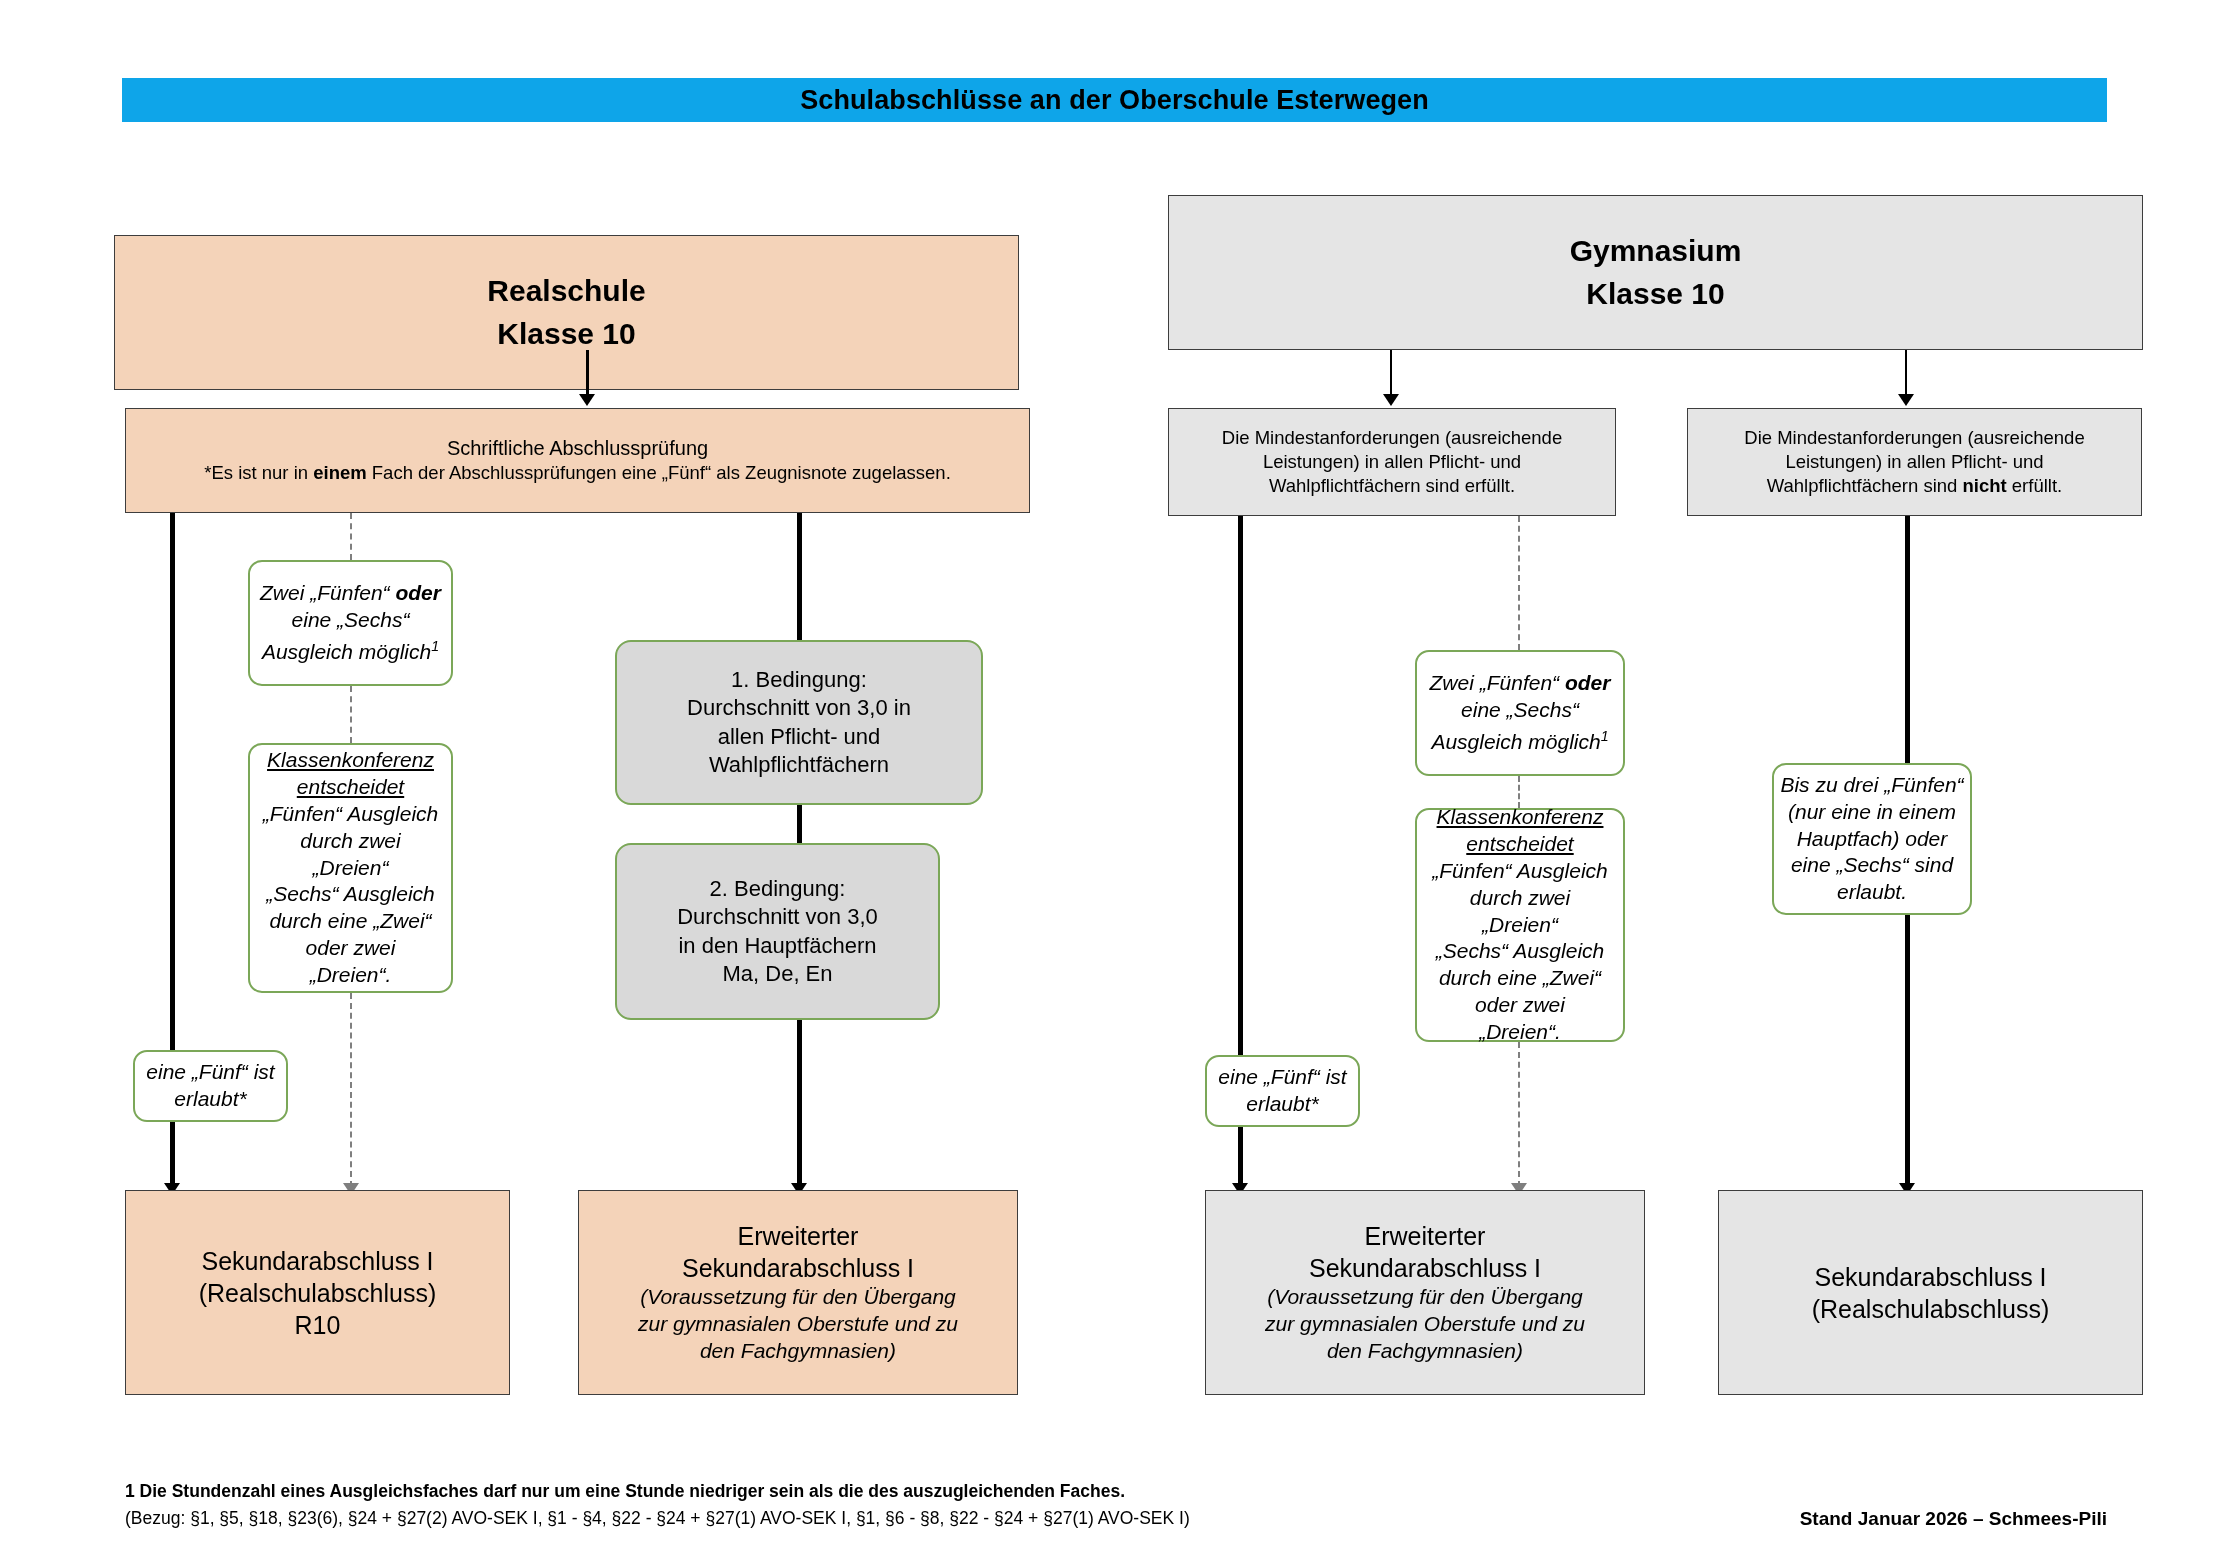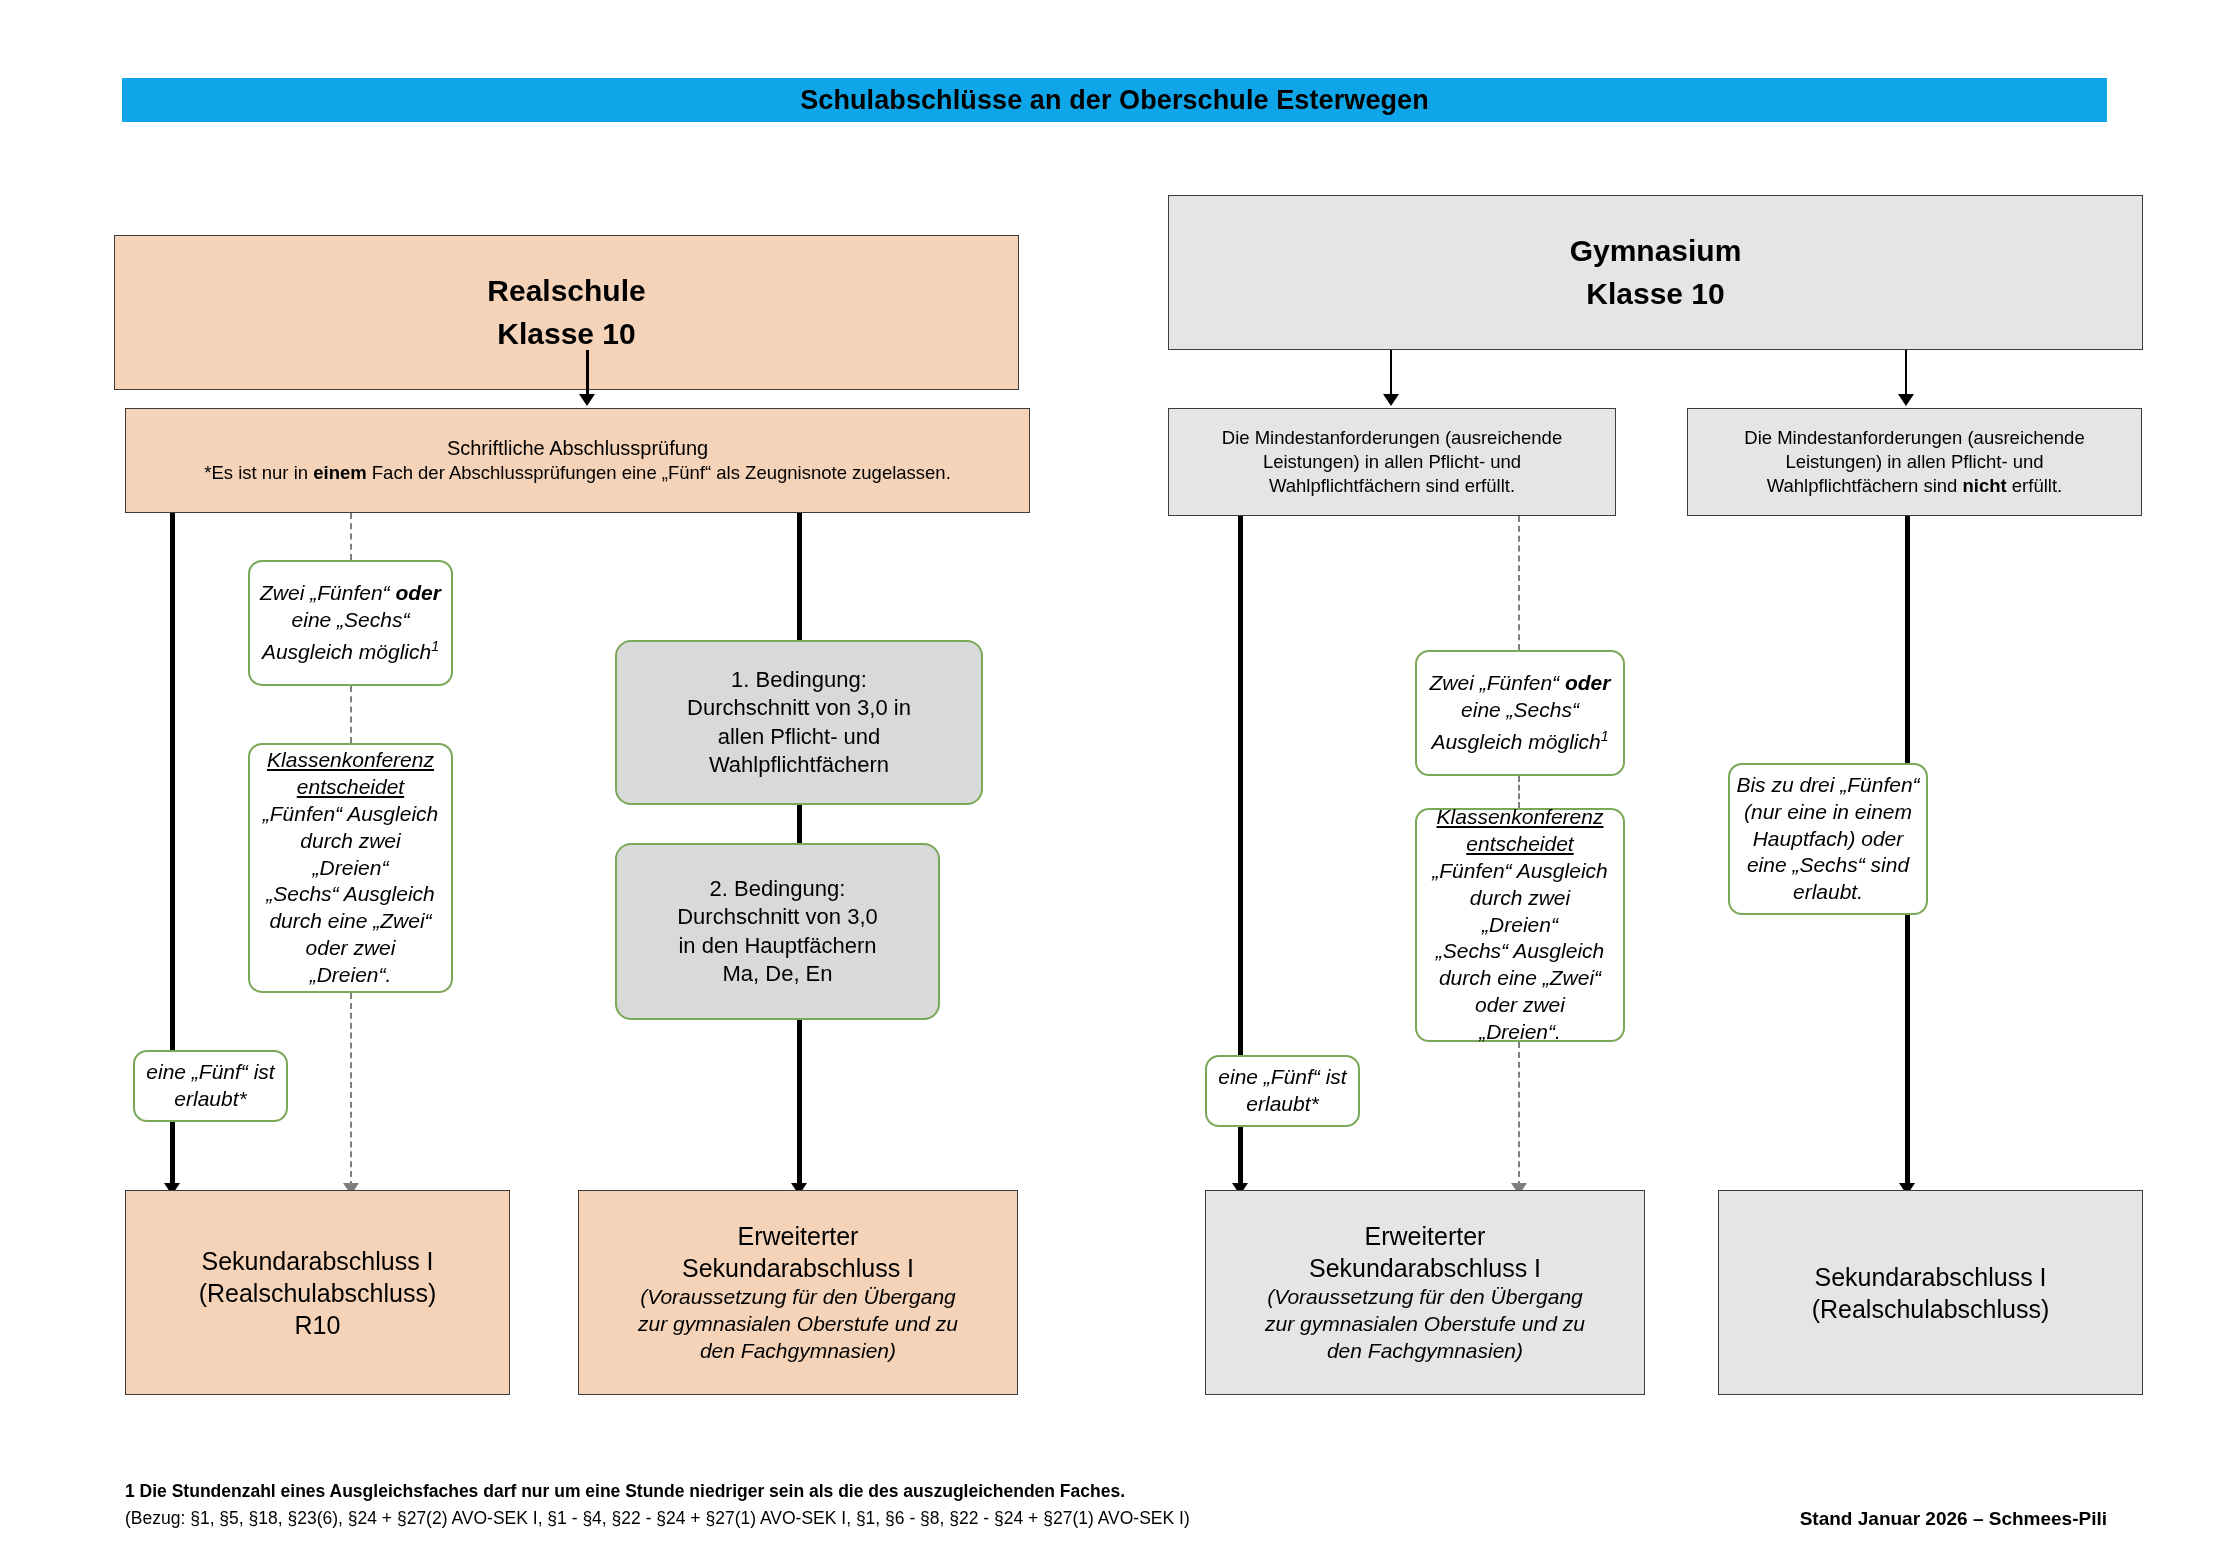--- a/index.html
+++ b/index.html
@@ -262,21 +262,21 @@
   </div>
 
   <div class="box white-round" style="left:1205px; top:1055px; width:155px; height:72px;">
     <div class="body-xs ital">eine „Fünf“ ist</div>
     <div class="body-xs ital">erlaubt*</div>
   </div>
 
   <div class="vline" style="left:1905px; top:516px; height:671px; width:5px;"></div>
   <div class="arrowhead" style="left:1899px; top:1183px;"></div>
 
-  <div class="box white-round" style="left:1728px; top:763px; width:200px; height:152px;">
+  <div class="box white-round" style="left:1772px; top:763px; width:200px; height:152px;">
     <div class="body-xs ital">Bis zu drei „Fünfen“</div>
     <div class="body-xs ital">(nur eine in einem</div>
     <div class="body-xs ital">Hauptfach) oder</div>
     <div class="body-xs ital">eine „Sechs“ sind</div>
     <div class="body-xs ital">erlaubt.</div>
   </div>
 
   <div class="box blue" style="left:1205px; top:1190px; width:440px; height:205px;">
     <div style="font-size:25px;">Erweiterter</div>
     <div style="font-size:25px;">Sekundarabschluss I</div>

